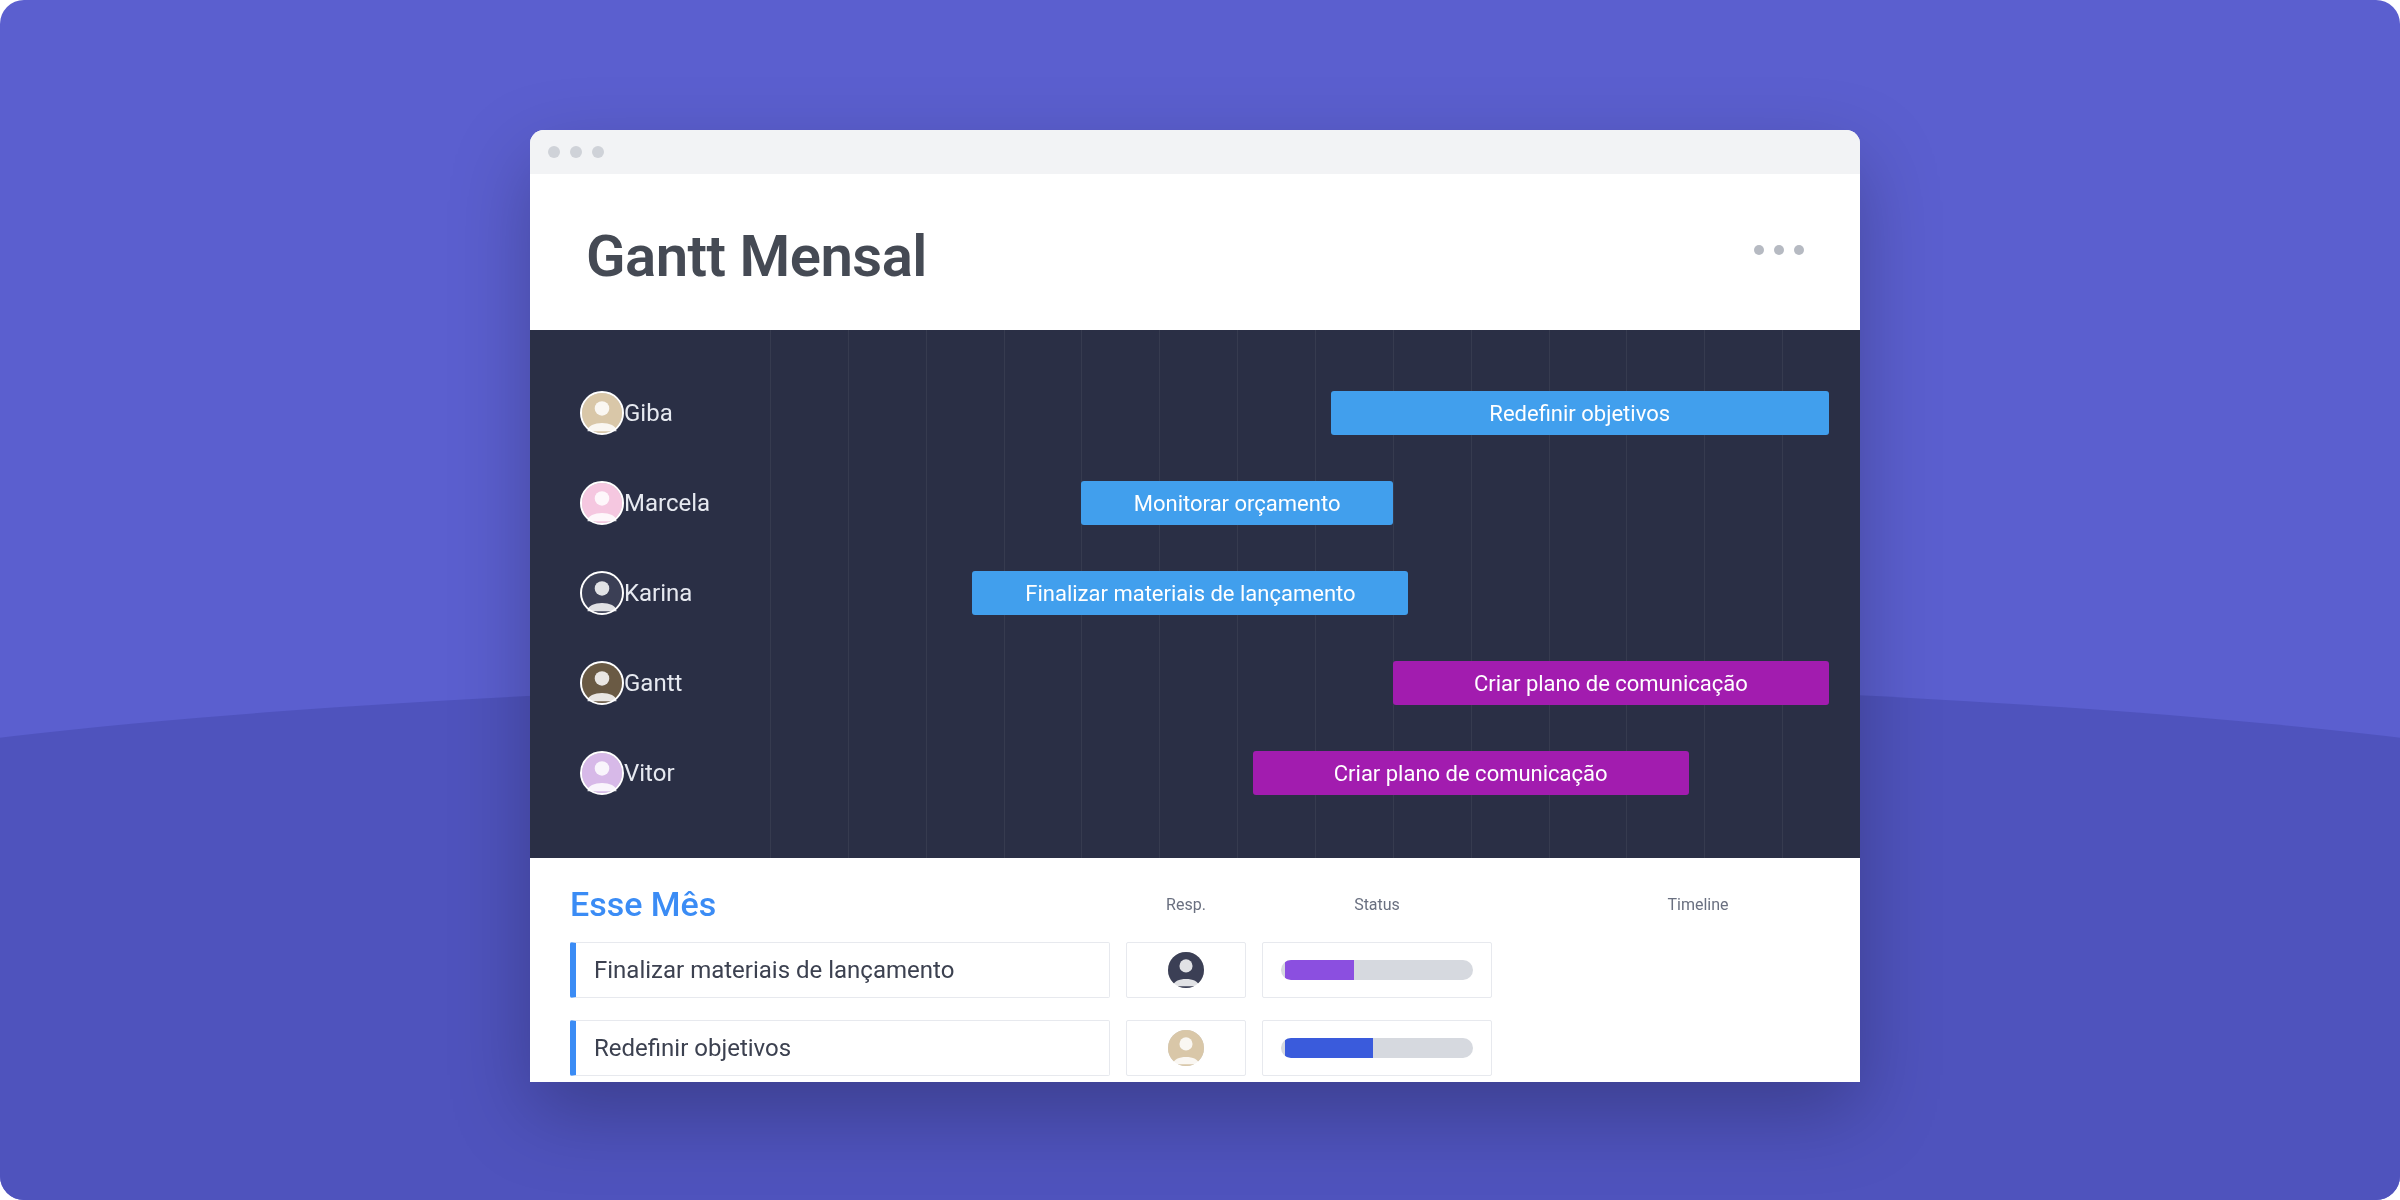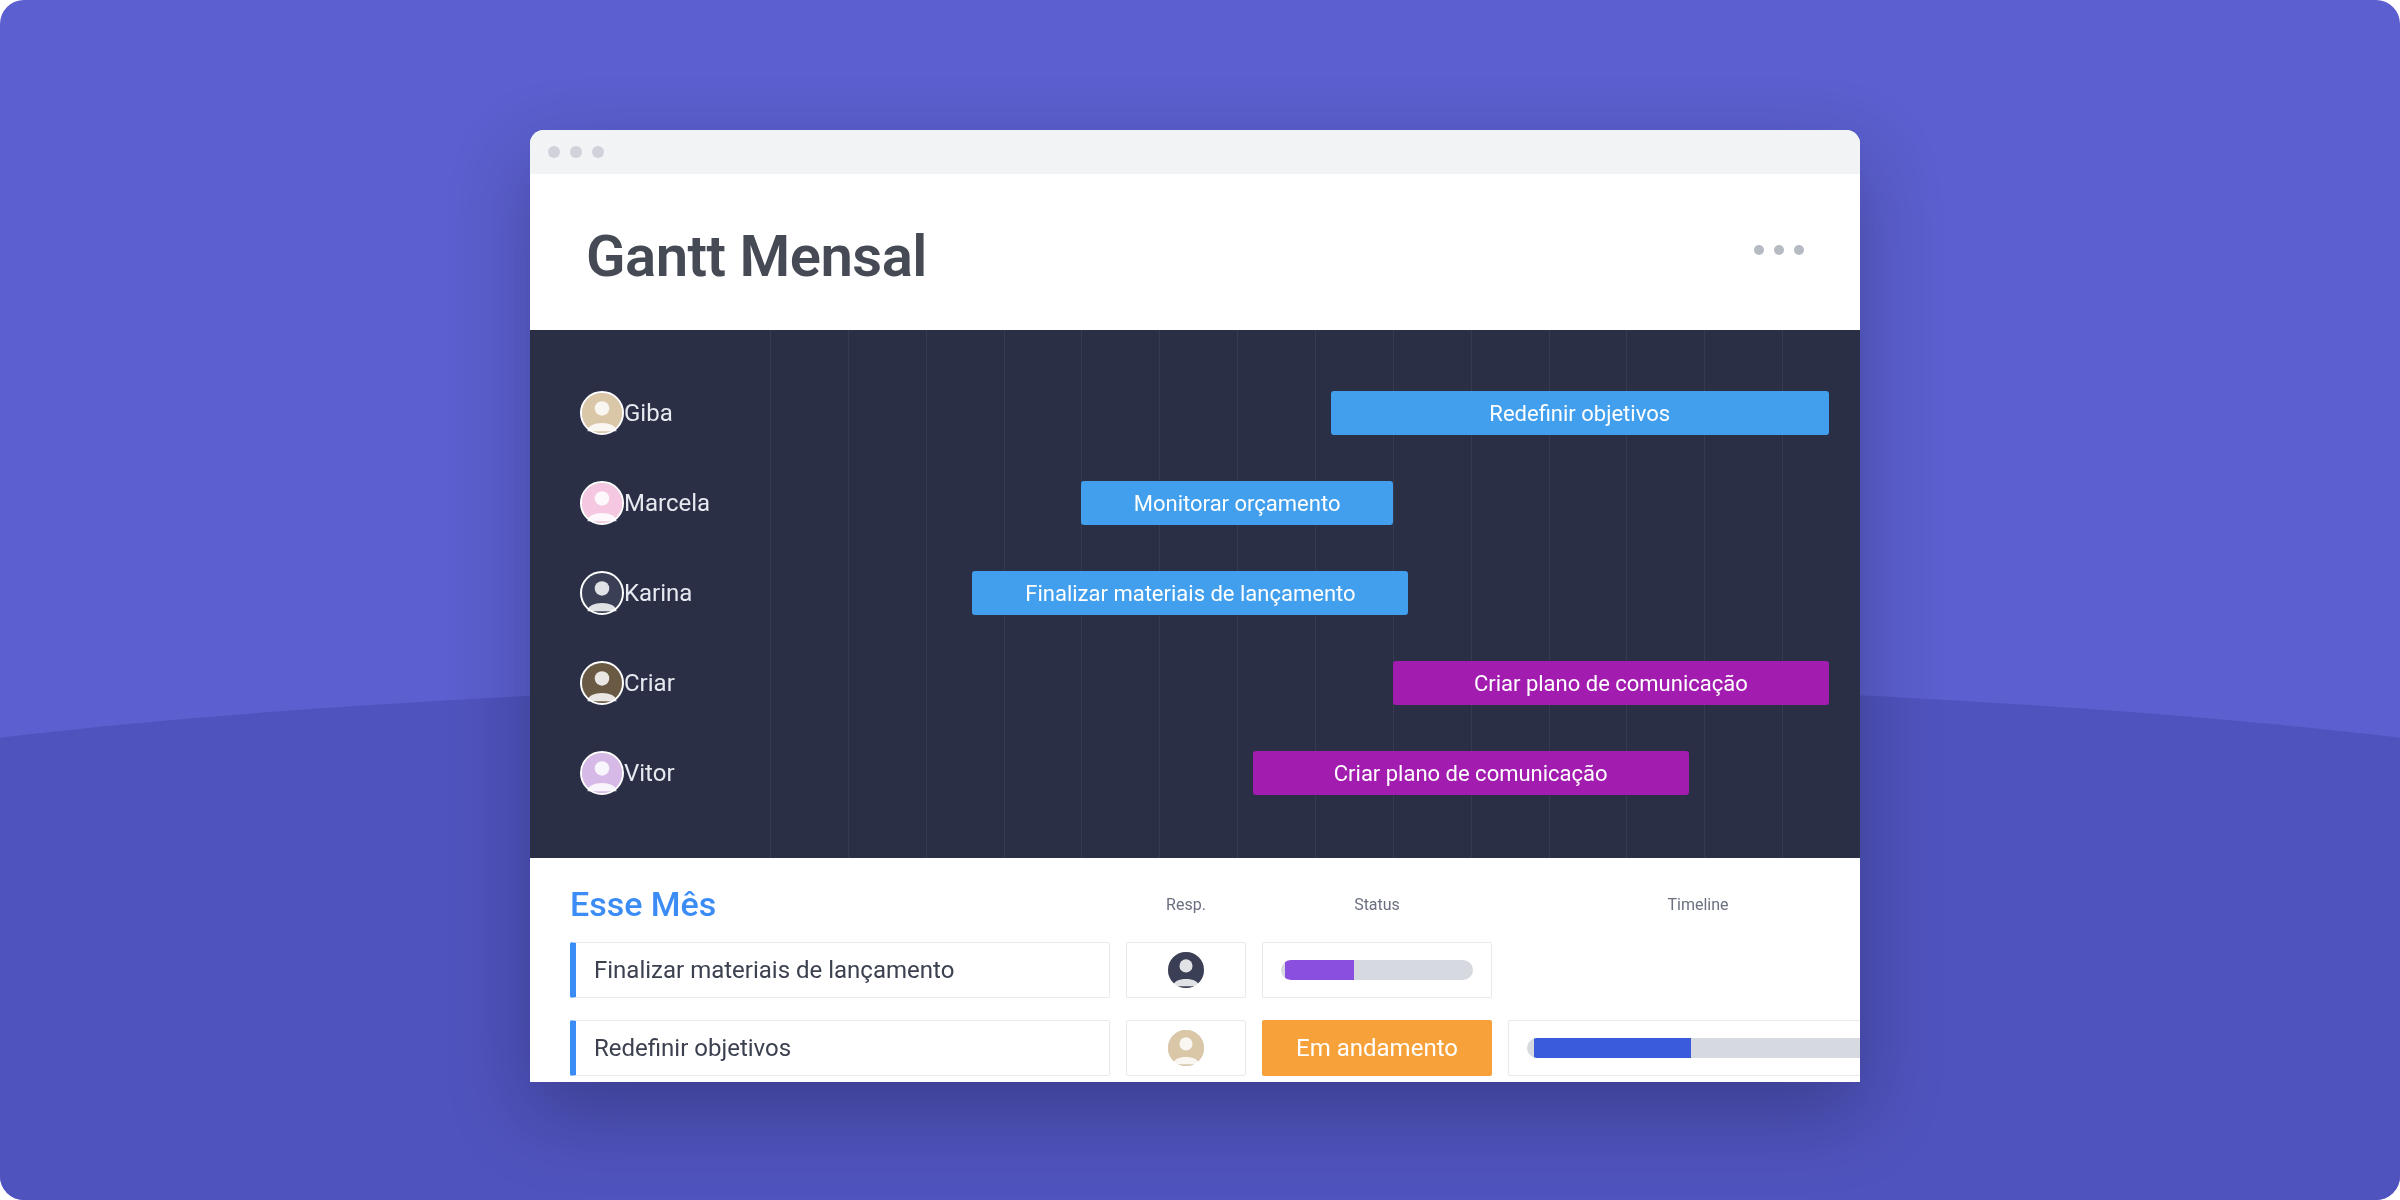--- a/index.html
+++ b/index.html
@@ -269,21 +269,21 @@
           </div>
           <div class="row">
             <div class="person">
               <div class="avatar">
                 <svg viewBox="0 0 44 44">
                   <circle cx="22" cy="22" r="22" fill="#6a5a44"></circle>
                   <circle cx="22" cy="17" r="8" fill="rgba(255,255,255,0.85)"></circle>
                   <path d="M6 42 C6 30 38 30 38 42 Z" fill="rgba(255,255,255,0.85)"></path>
                 </svg>
               </div>
-              <span>Criar</span>
+              <span>Gantt</span>
             </div>
             <div class="bar pink" style="left: 862.857px; width: 436px;">
               <span>Criar plano de comunicação</span>
             </div>
           </div>
           <div class="row">
             <div class="person">
               <div class="avatar">
                 <svg viewBox="0 0 44 44">
                   <circle cx="22" cy="22" r="22" fill="#d7b9e8"></circle>
@@ -334,23 +334,20 @@
             </div>
             <div class="resp">
               <div class="avatar">
                 <svg viewBox="0 0 44 44">
                   <circle cx="22" cy="22" r="22" fill="#d9c7a8"></circle>
                   <circle cx="22" cy="17" r="8" fill="rgba(255,255,255,0.85)"></circle>
                   <path d="M6 42 C6 30 38 30 38 42 Z" fill="rgba(255,255,255,0.85)"></path>
                 </svg>
               </div>
             </div>
-            <div class="status progress">
-              <span>Em andamento</span>
-            </div>
             <div class="timeline">
               <div class="tl-track">
                 <div class="tl-fill blue" style="left: 2%; width: 46%;"></div>
               </div>
             </div>
           </div>
         </div>
     </div>
   </div>
 </div>

